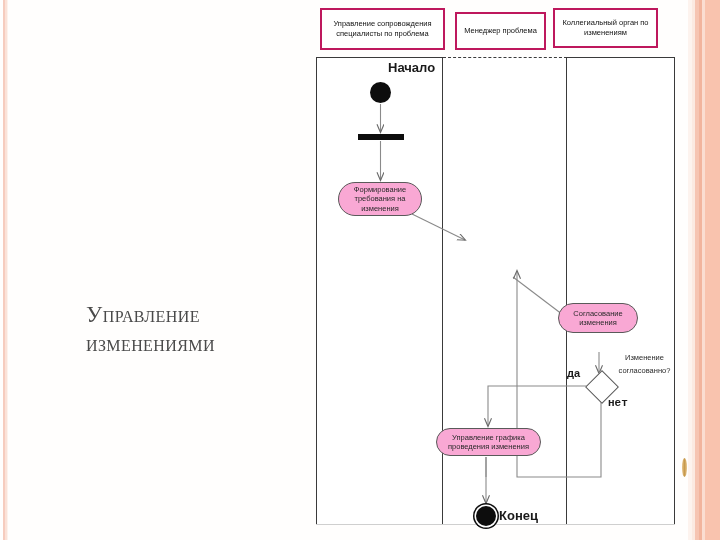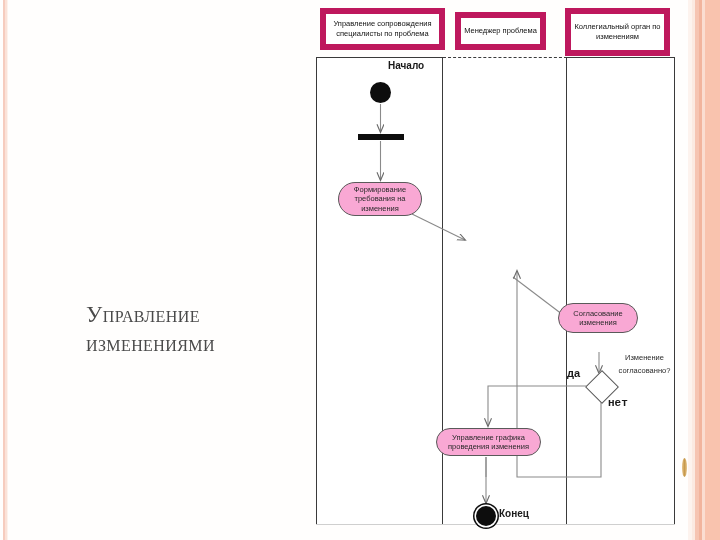--- a/index.html
+++ b/index.html
@@ -61,35 +61,35 @@
   
   #diagram {
     position: absolute;
     left: 305px;
     top: 0px;
     width: 385px;
     height: 540px;
   }
   .lane-header {
     position: absolute;
-    border: 6px solid #be185d;
+    border: 2px solid #be185d;
     background: #ffffff;
     box-sizing: border-box;
     display: flex;
     align-items: center;
     justify-content: center;
     text-align: center;
     font-size: 7.5px;
     line-height: 10px;
     color: #111111;
     padding: 2px 3px;
   }
   .lane-h0 { left: 15px;  top: 8px;  width: 125px; height: 42px; }
   .lane-h1 { left: 150px; top: 12px; width: 91px;  height: 38px; }
-  .lane-h2 { left: 260px; top: 8px;  width: 105px; height: 48px; }
+  .lane-h2 { left: 248px; top: 8px;  width: 105px; height: 40px; }
 
   .lane-body {
     position: absolute;
     box-sizing: border-box;
     background: #ffffff;
   }
   .lane-b0 {
     left: 11px; top: 57px; width: 127px; height: 468px;
     border-left: 1px solid #3a3a3a;
     border-right: 1px solid #3a3a3a;
@@ -106,21 +106,21 @@
     border-top: 1px solid #3a3a3a;
   }
   .lane-bottom-rule {
     position: absolute;
     left: 11px; top: 524px; width: 359px; height: 0;
     border-top: 1px solid #cfcfcf;
   }
 
   .node-label {
     position: absolute;
-    font-size: 10px;
+    font-size: 13px;
     font-weight: bold;
     color: #1a1a1a;
     white-space: nowrap;
   }
   .start-label { left: 83px; top: 60px; }
   .end-label   { left: 194px; top: 508px; }
 
   .dot {
     position: absolute;
     border-radius: 50%;

